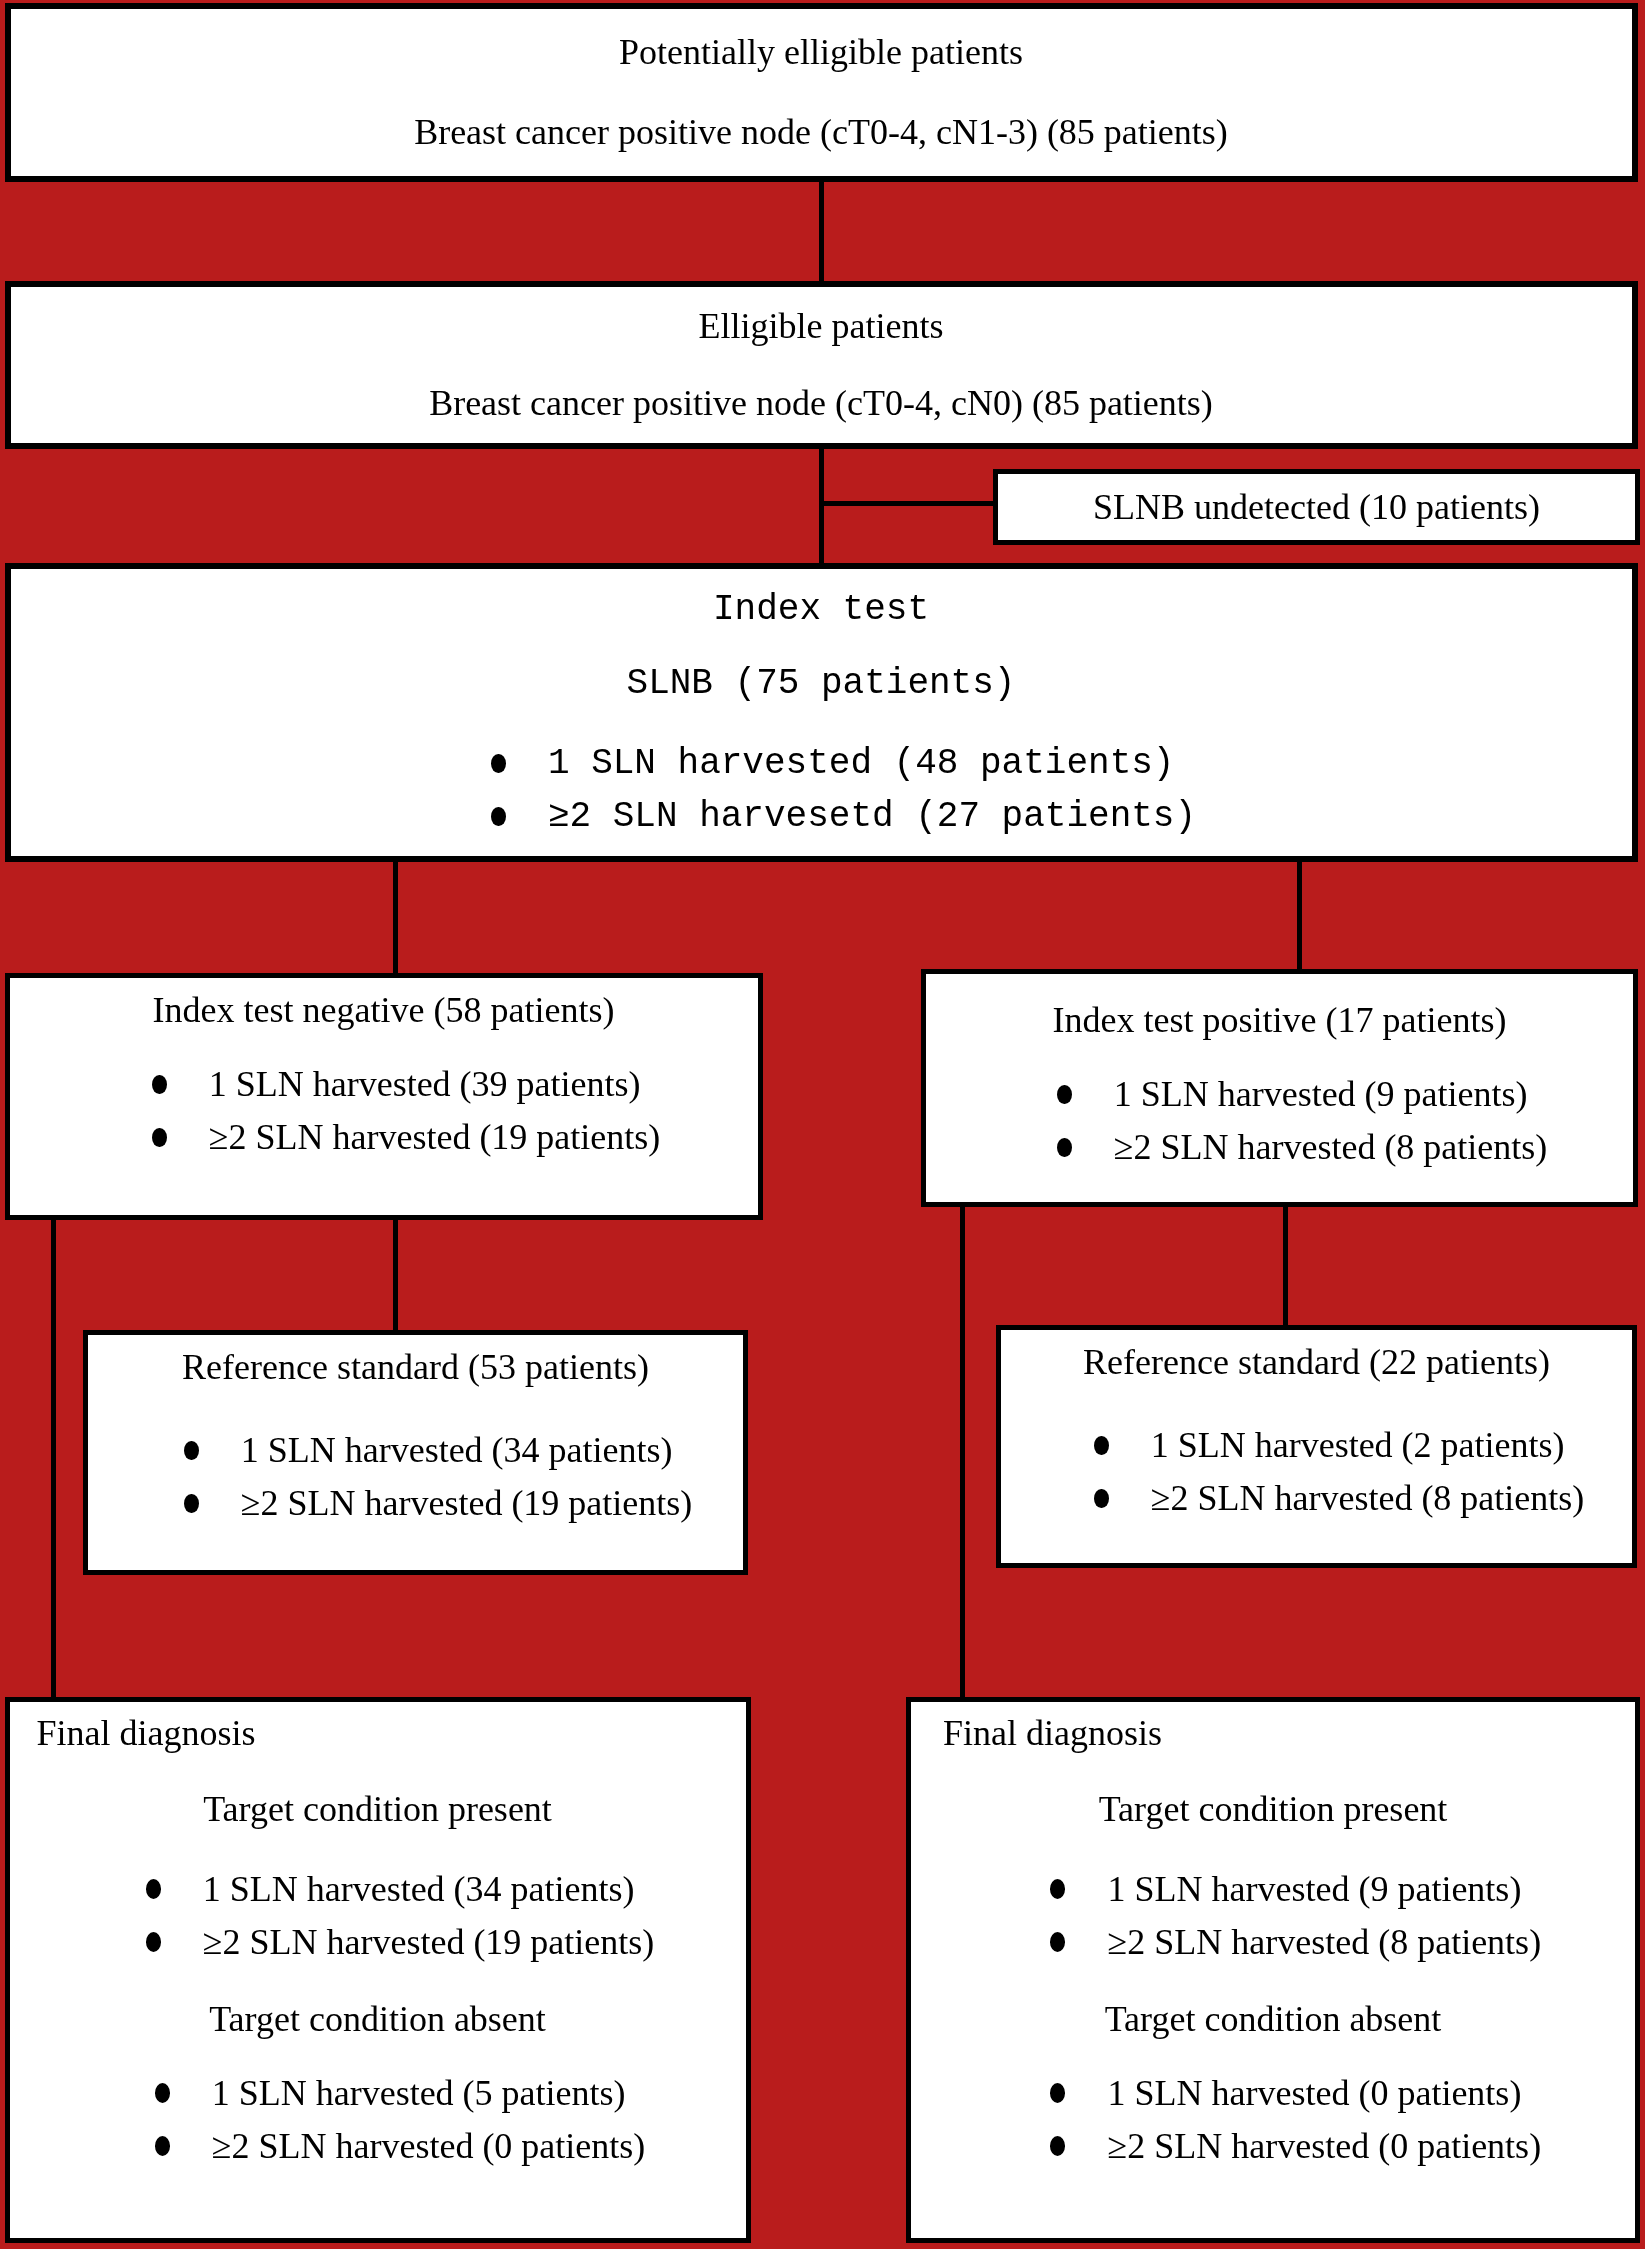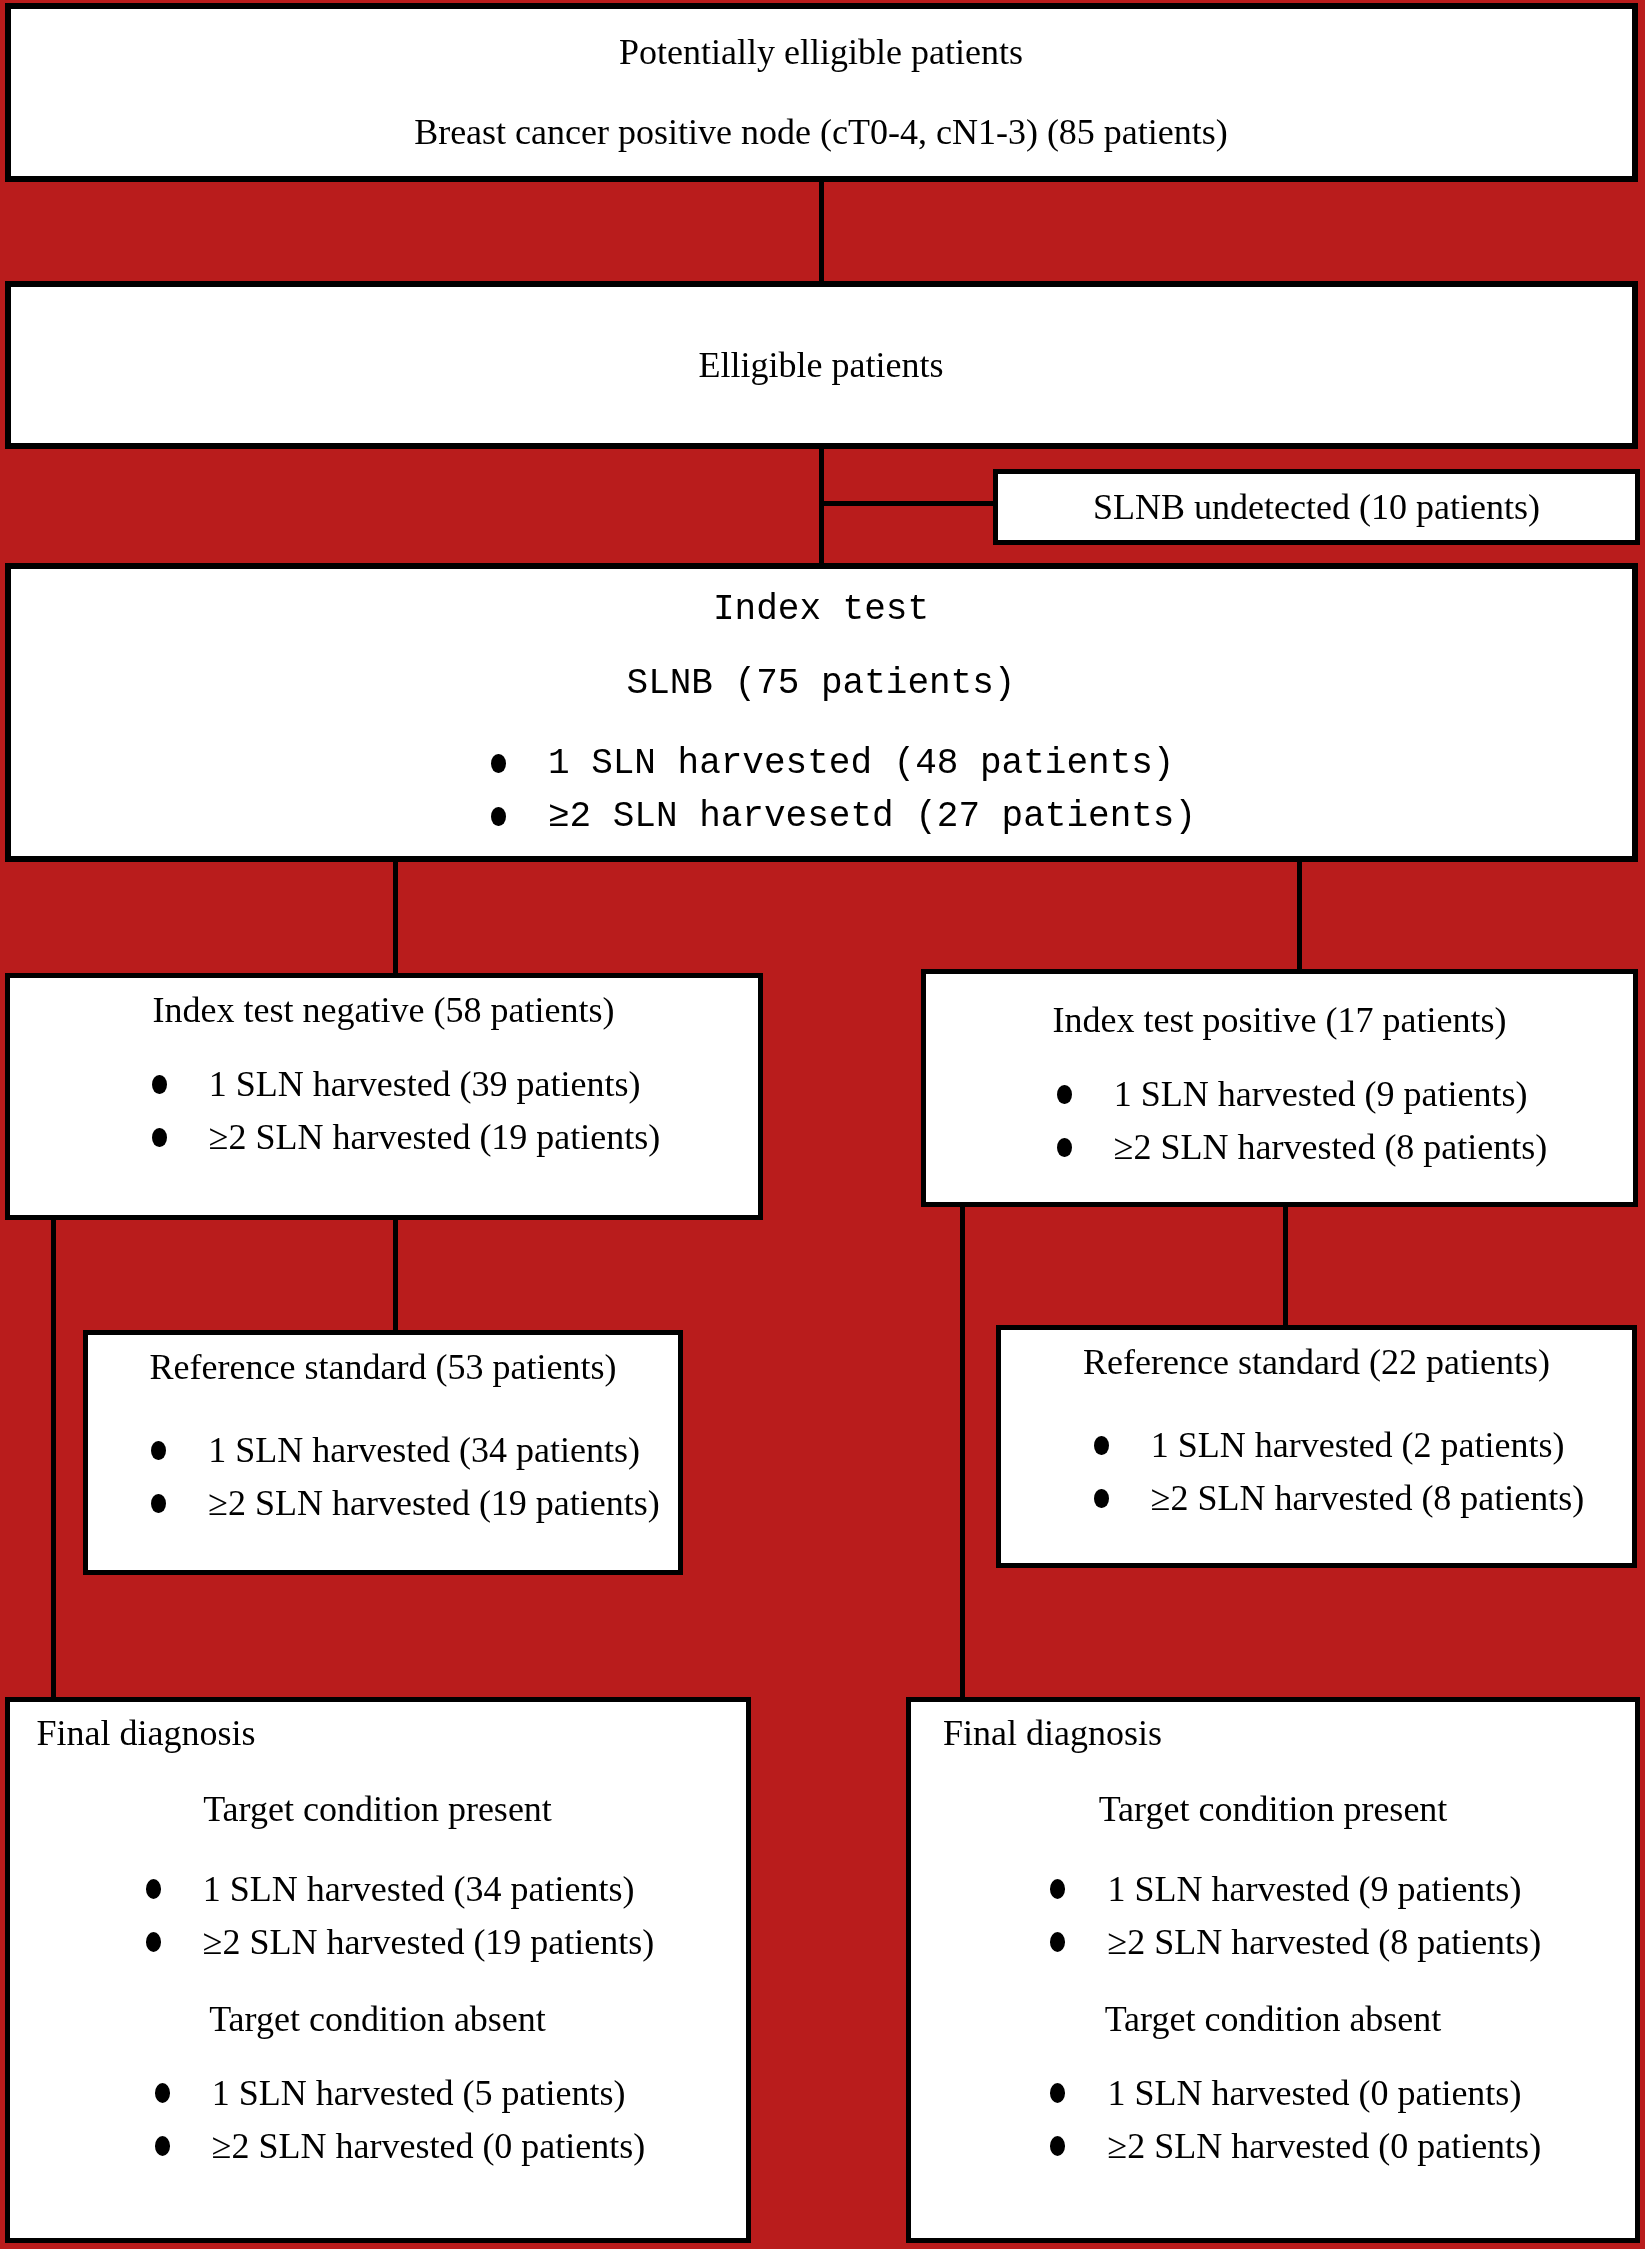--- a/index.html
+++ b/index.html
@@ -58,20 +58,21 @@
   <div class="vline" style="left:1283px; top:1205px; width:5.3px; height:124px;"></div>
   <div class="vline" style="left:960px; top:1205px; width:5.3px; height:493px;"></div>
 
   <div class="box thick" style="left:4.5px; top:3px; width:1633px; height:179px; justify-content:center; row-gap:39px;">
     <div class="ctr">Potentially elligible patients</div>
     <div class="ctr">Breast cancer positive node (cT0-4, cN1-3) (85 patients)</div>
   </div>
 
   <div class="box thick" style="left:4.5px; top:281px; width:1633px; height:168px; justify-content:center; row-gap:36px;">
     <div class="ctr">Elligible patients</div>
+    <div class="ctr">Breast cancer positive node (cT0-4, cN0) (85 patients)</div>
   </div>
 
   <div class="box" style="left:993px; top:469px; width:647px; height:76px; justify-content:center;">
     <div class="ctr">SLNB undetected (10 patients)</div>
   </div>
 
   <div class="box thick" style="left:4.5px; top:563px; width:1633px; height:299px; padding-top:20px;font-family:Liberation Mono, monospace;">
     <div class="ctr">Index test</div>
     <div class="ctr" style="margin-top:33px;">SLNB (75 patients)</div>
     <div class="bullets" style="margin-top:39px;">
@@ -107,21 +108,21 @@
         <span class="dot"></span>
         <span>1 SLN harvested (9 patients)</span>
       </div>
       <div class="brow">
         <span class="dot"></span>
         <span>≥2 SLN harvested (8 patients)</span>
       </div>
     </div>
   </div>
 
-  <div class="box" style="left:83px; top:1330px; width:600px; height:245px; padding-top:12px;">
+  <div class="box" style="left:83px; top:1330px; width:665px; height:245px; padding-top:12px;">
     <div class="ctr">Reference standard (53 patients)</div>
     <div class="bullets" style="margin-top:42px;">
       <div class="brow">
         <span class="dot"></span>
         <span>1 SLN harvested (34 patients)</span>
       </div>
       <div class="brow">
         <span class="dot"></span>
         <span>≥2 SLN harvested (19 patients)</span>
       </div>

